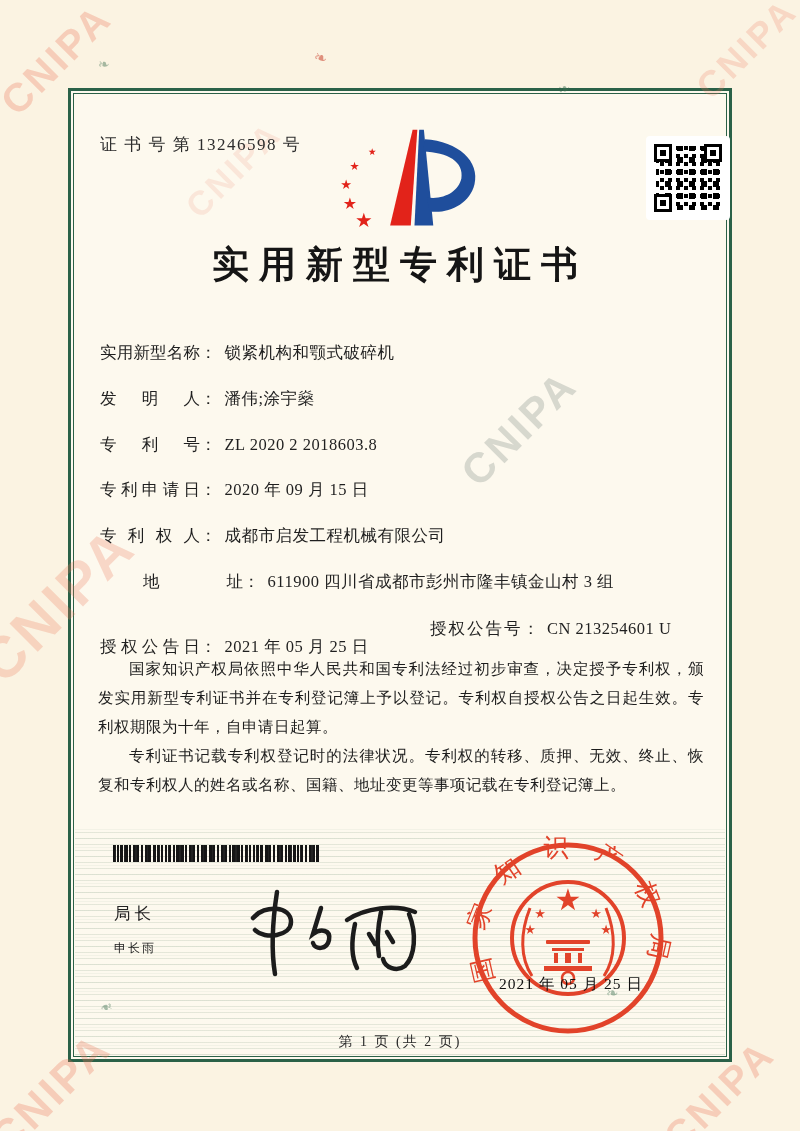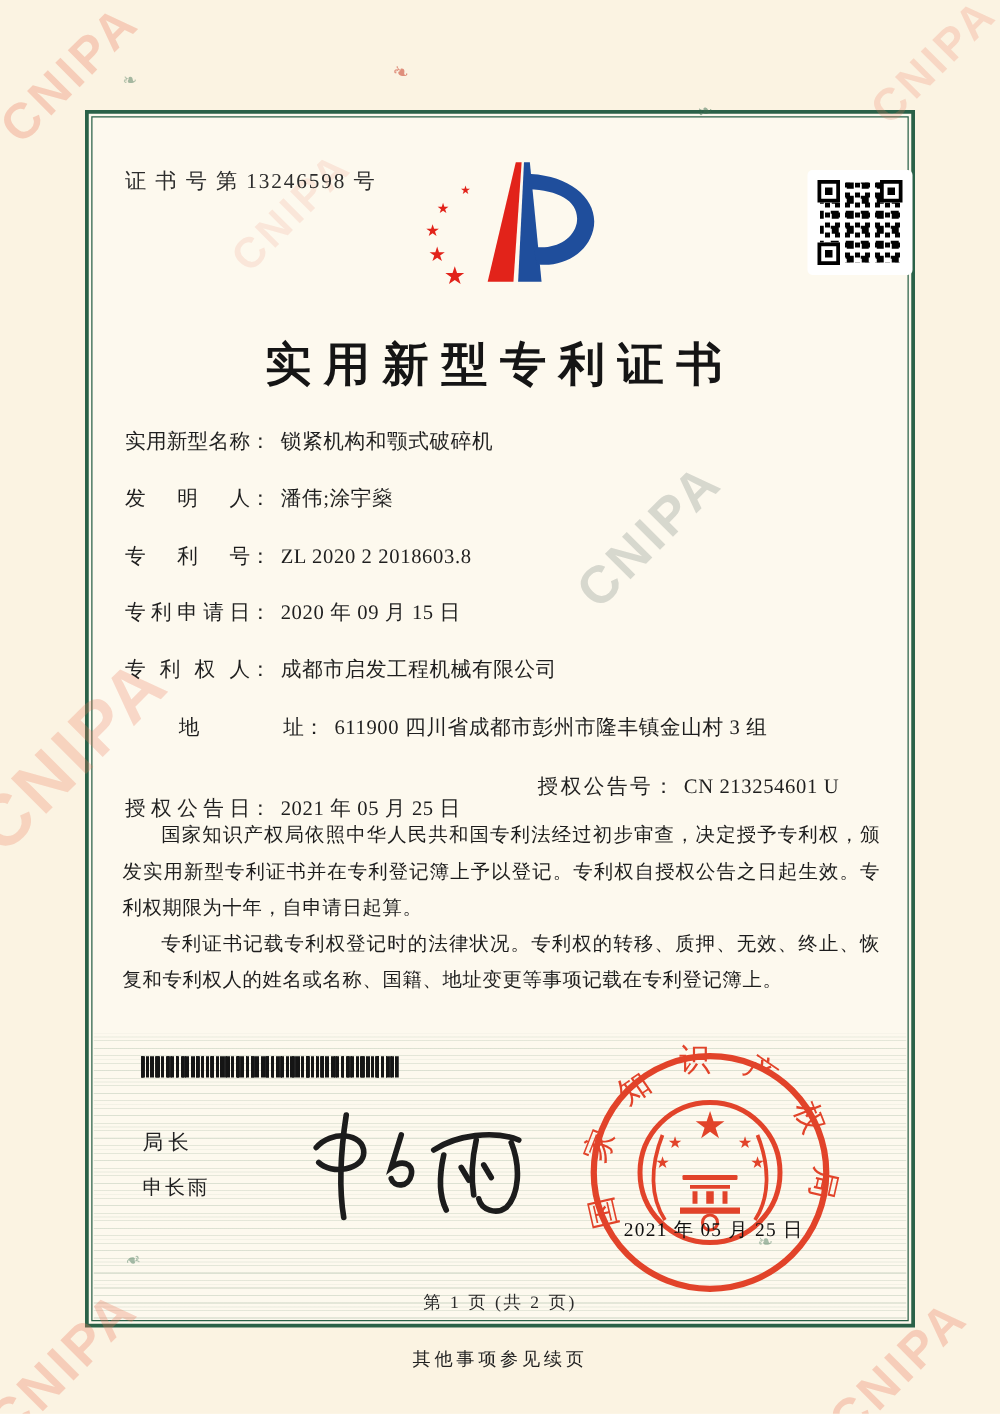--- a/index.html
+++ b/index.html
@@ -52,21 +52,21 @@
     background-image:
       repeating-conic-gradient(from 0deg, #000 0 25%, transparent 0 100%),
       repeating-conic-gradient(from 90deg, #000 0 25%, transparent 0 100%);
     background-size:8px 8px, 12px 12px;background-position:0 0, 3px 5px;
   }
   .finder{position:absolute;width:12px;height:12px;border:3px solid #000;background:#fff;}
   .finder::after{content:"";position:absolute;left:3px;top:3px;width:6px;height:6px;background:#000;}
   .f-tl{left:-2px;top:-2px;}.f-tr{right:-2px;top:-2px;}.f-bl{left:-2px;bottom:-2px;}
   .title{
     position:absolute;left:0;right:0;top:240px;text-align:center;
-    font-size:37px;font-weight:700;letter-spacing:10px;color:#151515;margin-top:27px;
+    font-size:37px;font-weight:700;letter-spacing:10px;color:#151515;
   }
   .fields{position:absolute;left:100px;top:342px;width:560px;font-size:16.5px;}
   .frow{position:absolute;left:0;white-space:nowrap;}
   .flabel{display:inline-block;width:100px;text-align:justify;text-align-last:justify;vertical-align:bottom;}
   .fcolon{display:inline-block;}
   .fvalue{margin-left:8px;letter-spacing:.5px;}
   .r0{top:0;}.r1{top:46px;}.r2{top:92px;}.r3{top:137px;}.r4{top:183px;}.r5{top:229px;margin-left:43px;}.r6{top:294px;}
   .grant-no{position:absolute;left:330px;top:276px;white-space:nowrap;}
   .grant-no .glabel{letter-spacing:2px;}
   .paras{
@@ -76,21 +76,21 @@
   }
   .paras p{margin:0;text-indent:2em;letter-spacing:.5px;}
   .barcode{
     position:absolute;left:113px;top:845px;width:206px;height:17px;
     background:
       repeating-linear-gradient(90deg,#151515 0 2px,transparent 2px 4px),
       repeating-linear-gradient(90deg,#151515 0 1px,transparent 1px 7px),
       repeating-linear-gradient(90deg,#222 0 3px,transparent 3px 11px);
   }
   .sig-title{position:absolute;left:114px;top:903px;font-size:16.5px;letter-spacing:4px;font-family:"Liberation Sans",sans-serif;color:#222;text-align:center;}
-  .sig-name{position:absolute;left:114px;top:940px;font-size:16px;letter-spacing:2px;font-family:"Liberation Sans",sans-serif;color:#222;}
+  .sig-name{position:absolute;left:114px;top:940px;font-size:12px;letter-spacing:2px;font-family:"Liberation Sans",sans-serif;color:#222;}
   .sig-svg{position:absolute;left:225px;top:882px;}
   .seal{position:absolute;left:468px;top:838px;width:200px;height:200px;opacity:.93;}
   .seal svg{overflow:visible;}
   .seal-date{
     position:absolute;left:496px;top:974px;width:150px;text-align:center;
     font-size:15.5px;letter-spacing:1px;color:#101010;z-index:4;
   }
   .page-num{position:absolute;left:0;right:0;top:1033px;text-align:center;font-size:14px;letter-spacing:2px;color:#2a2a2a;}
   .cont-note{position:absolute;left:0;right:0;top:1078px;text-align:center;font-size:14.5px;letter-spacing:3px;color:#222;font-family:"DejaVu Serif",serif;}
 </style>
@@ -215,15 +215,14 @@
         <rect x="76" y="128" width="48" height="5"></rect>
         <circle cx="100" cy="140" r="6" fill="none" stroke="#e0361c" stroke-width="2.5"></circle>
         <path d="M62,70 C52,95 52,120 64,138" fill="none" stroke="#e0361c" stroke-width="3"></path>
         <path d="M138,70 C148,95 148,120 136,138" fill="none" stroke="#e0361c" stroke-width="3"></path>
       </g>
     </svg>
   </div>
   <div class="seal-date">2021 年 05 月 25 日</div>
 
   <div class="page-num">第 1 页 (共 2 页)</div>
-  <div class="cont-note">其他事项参见续页</div>
 
 </div>
 
 </body></html>

